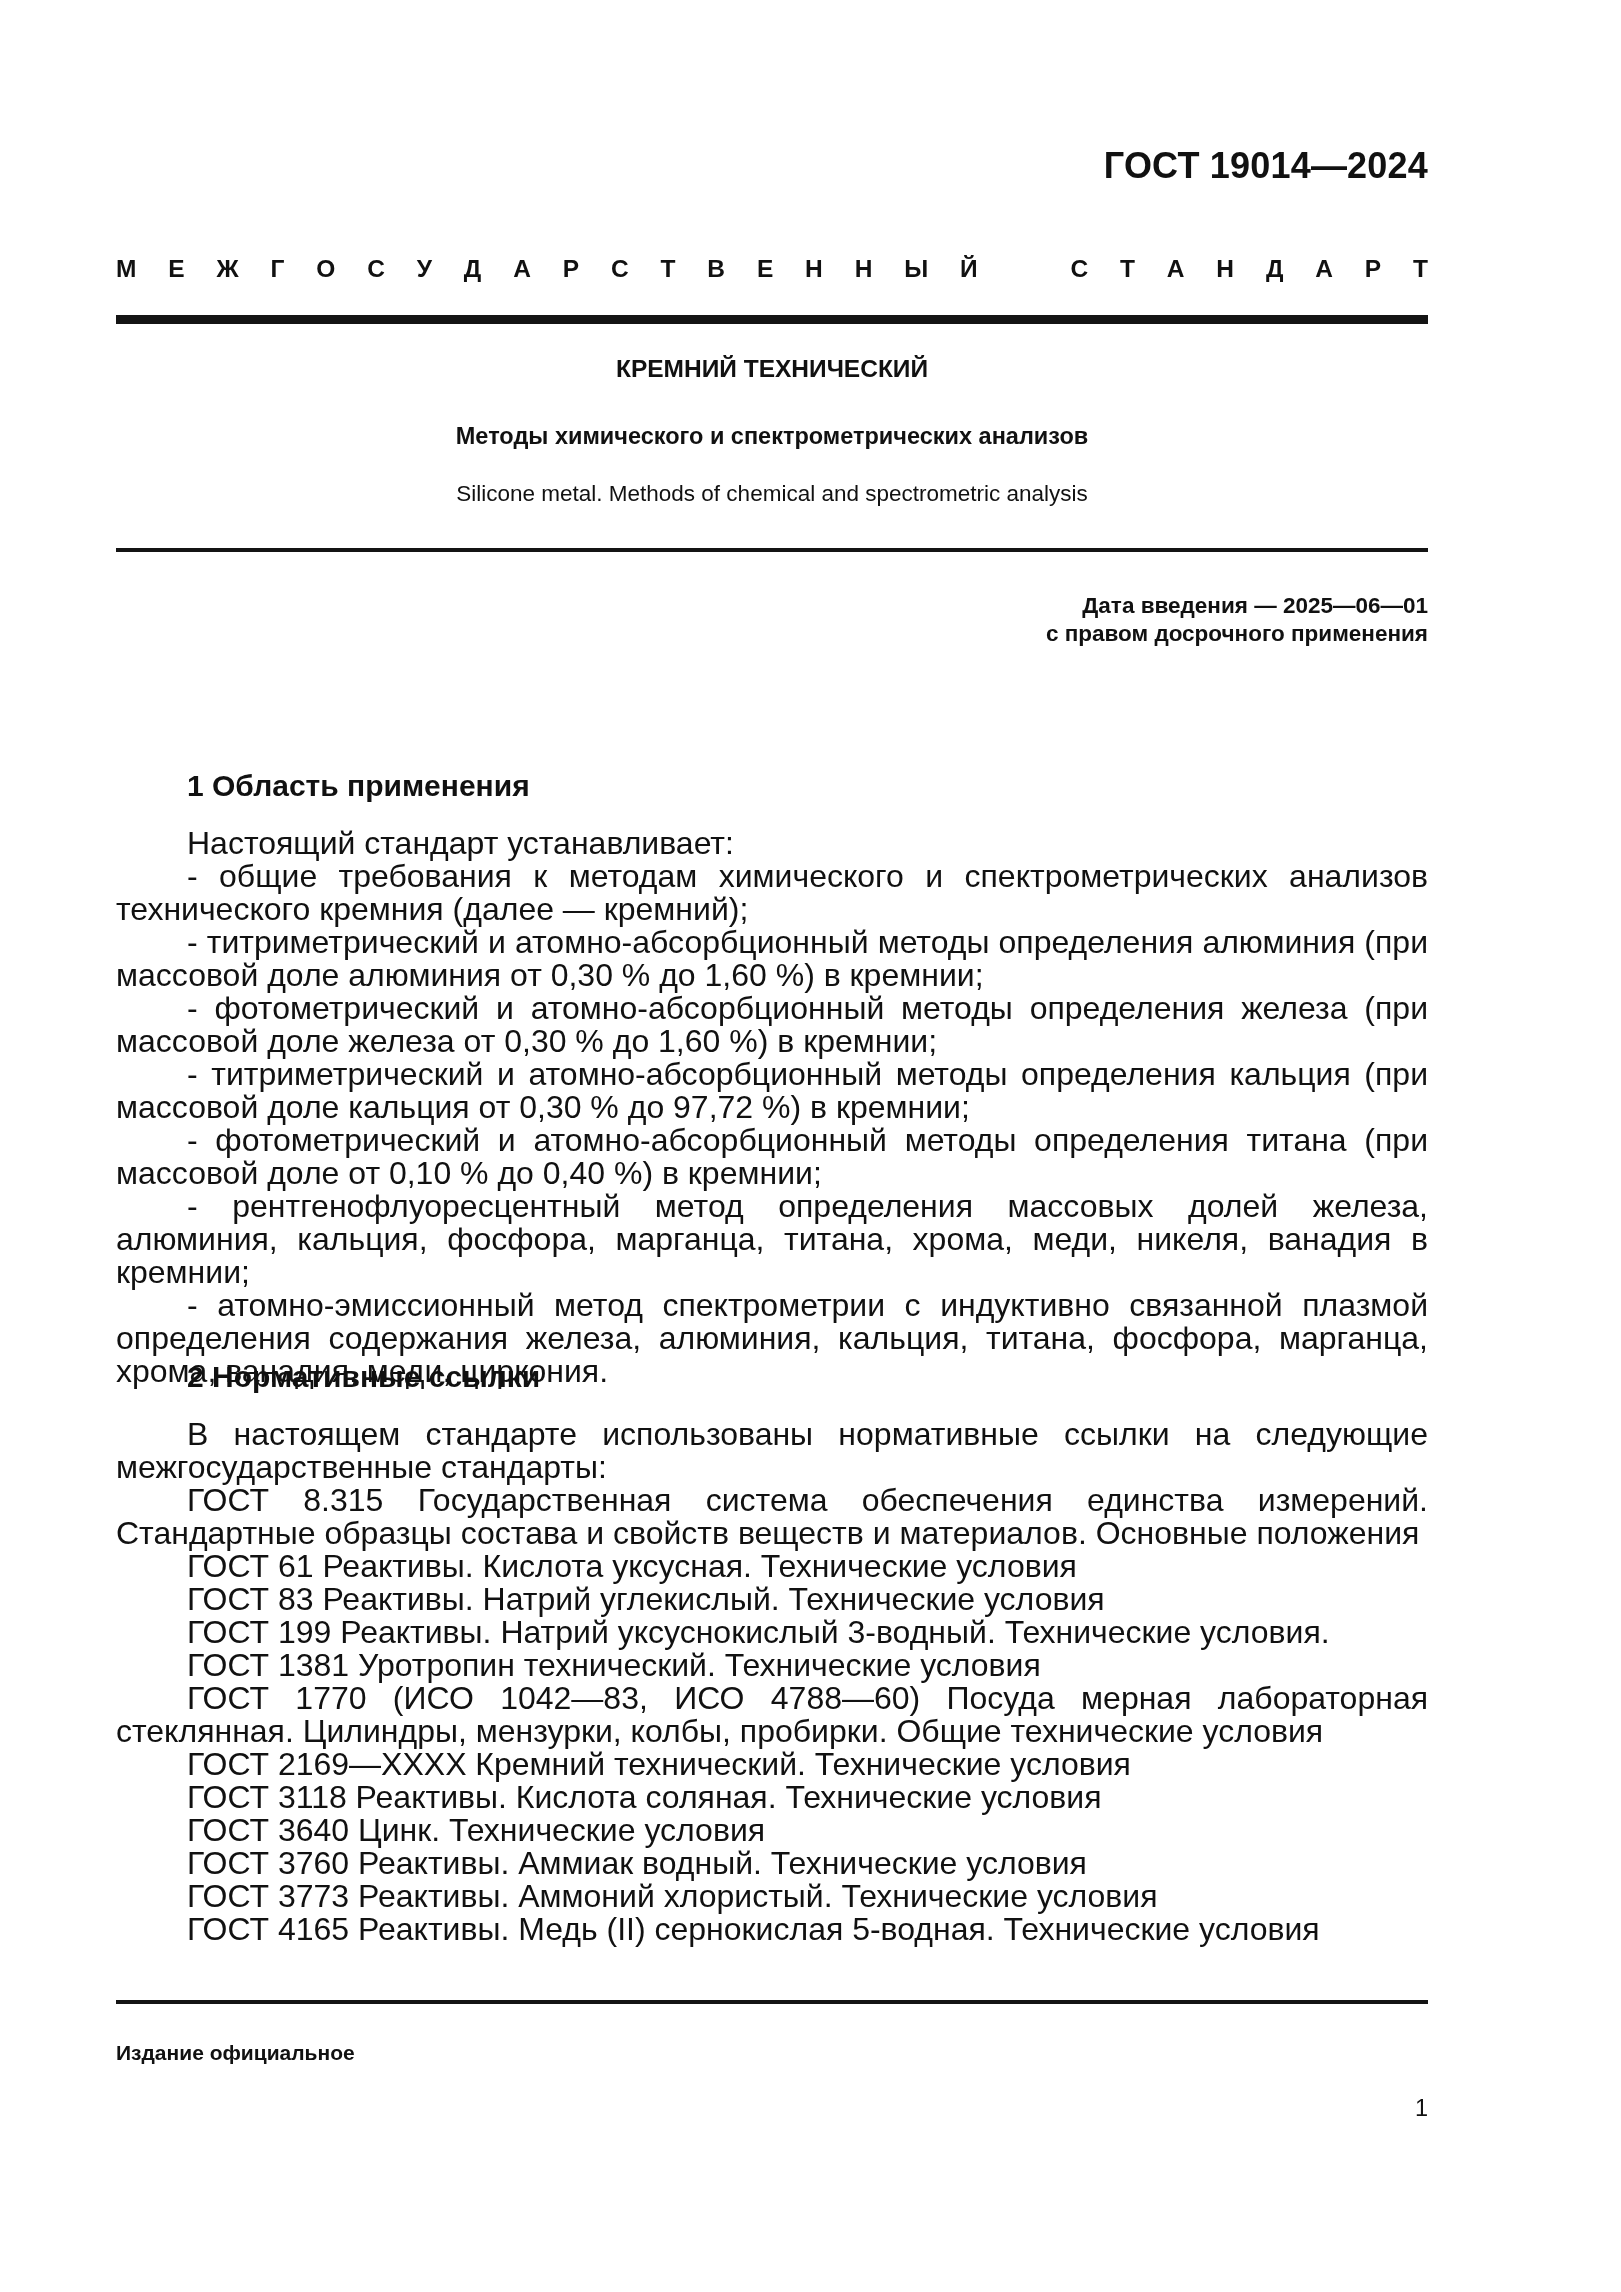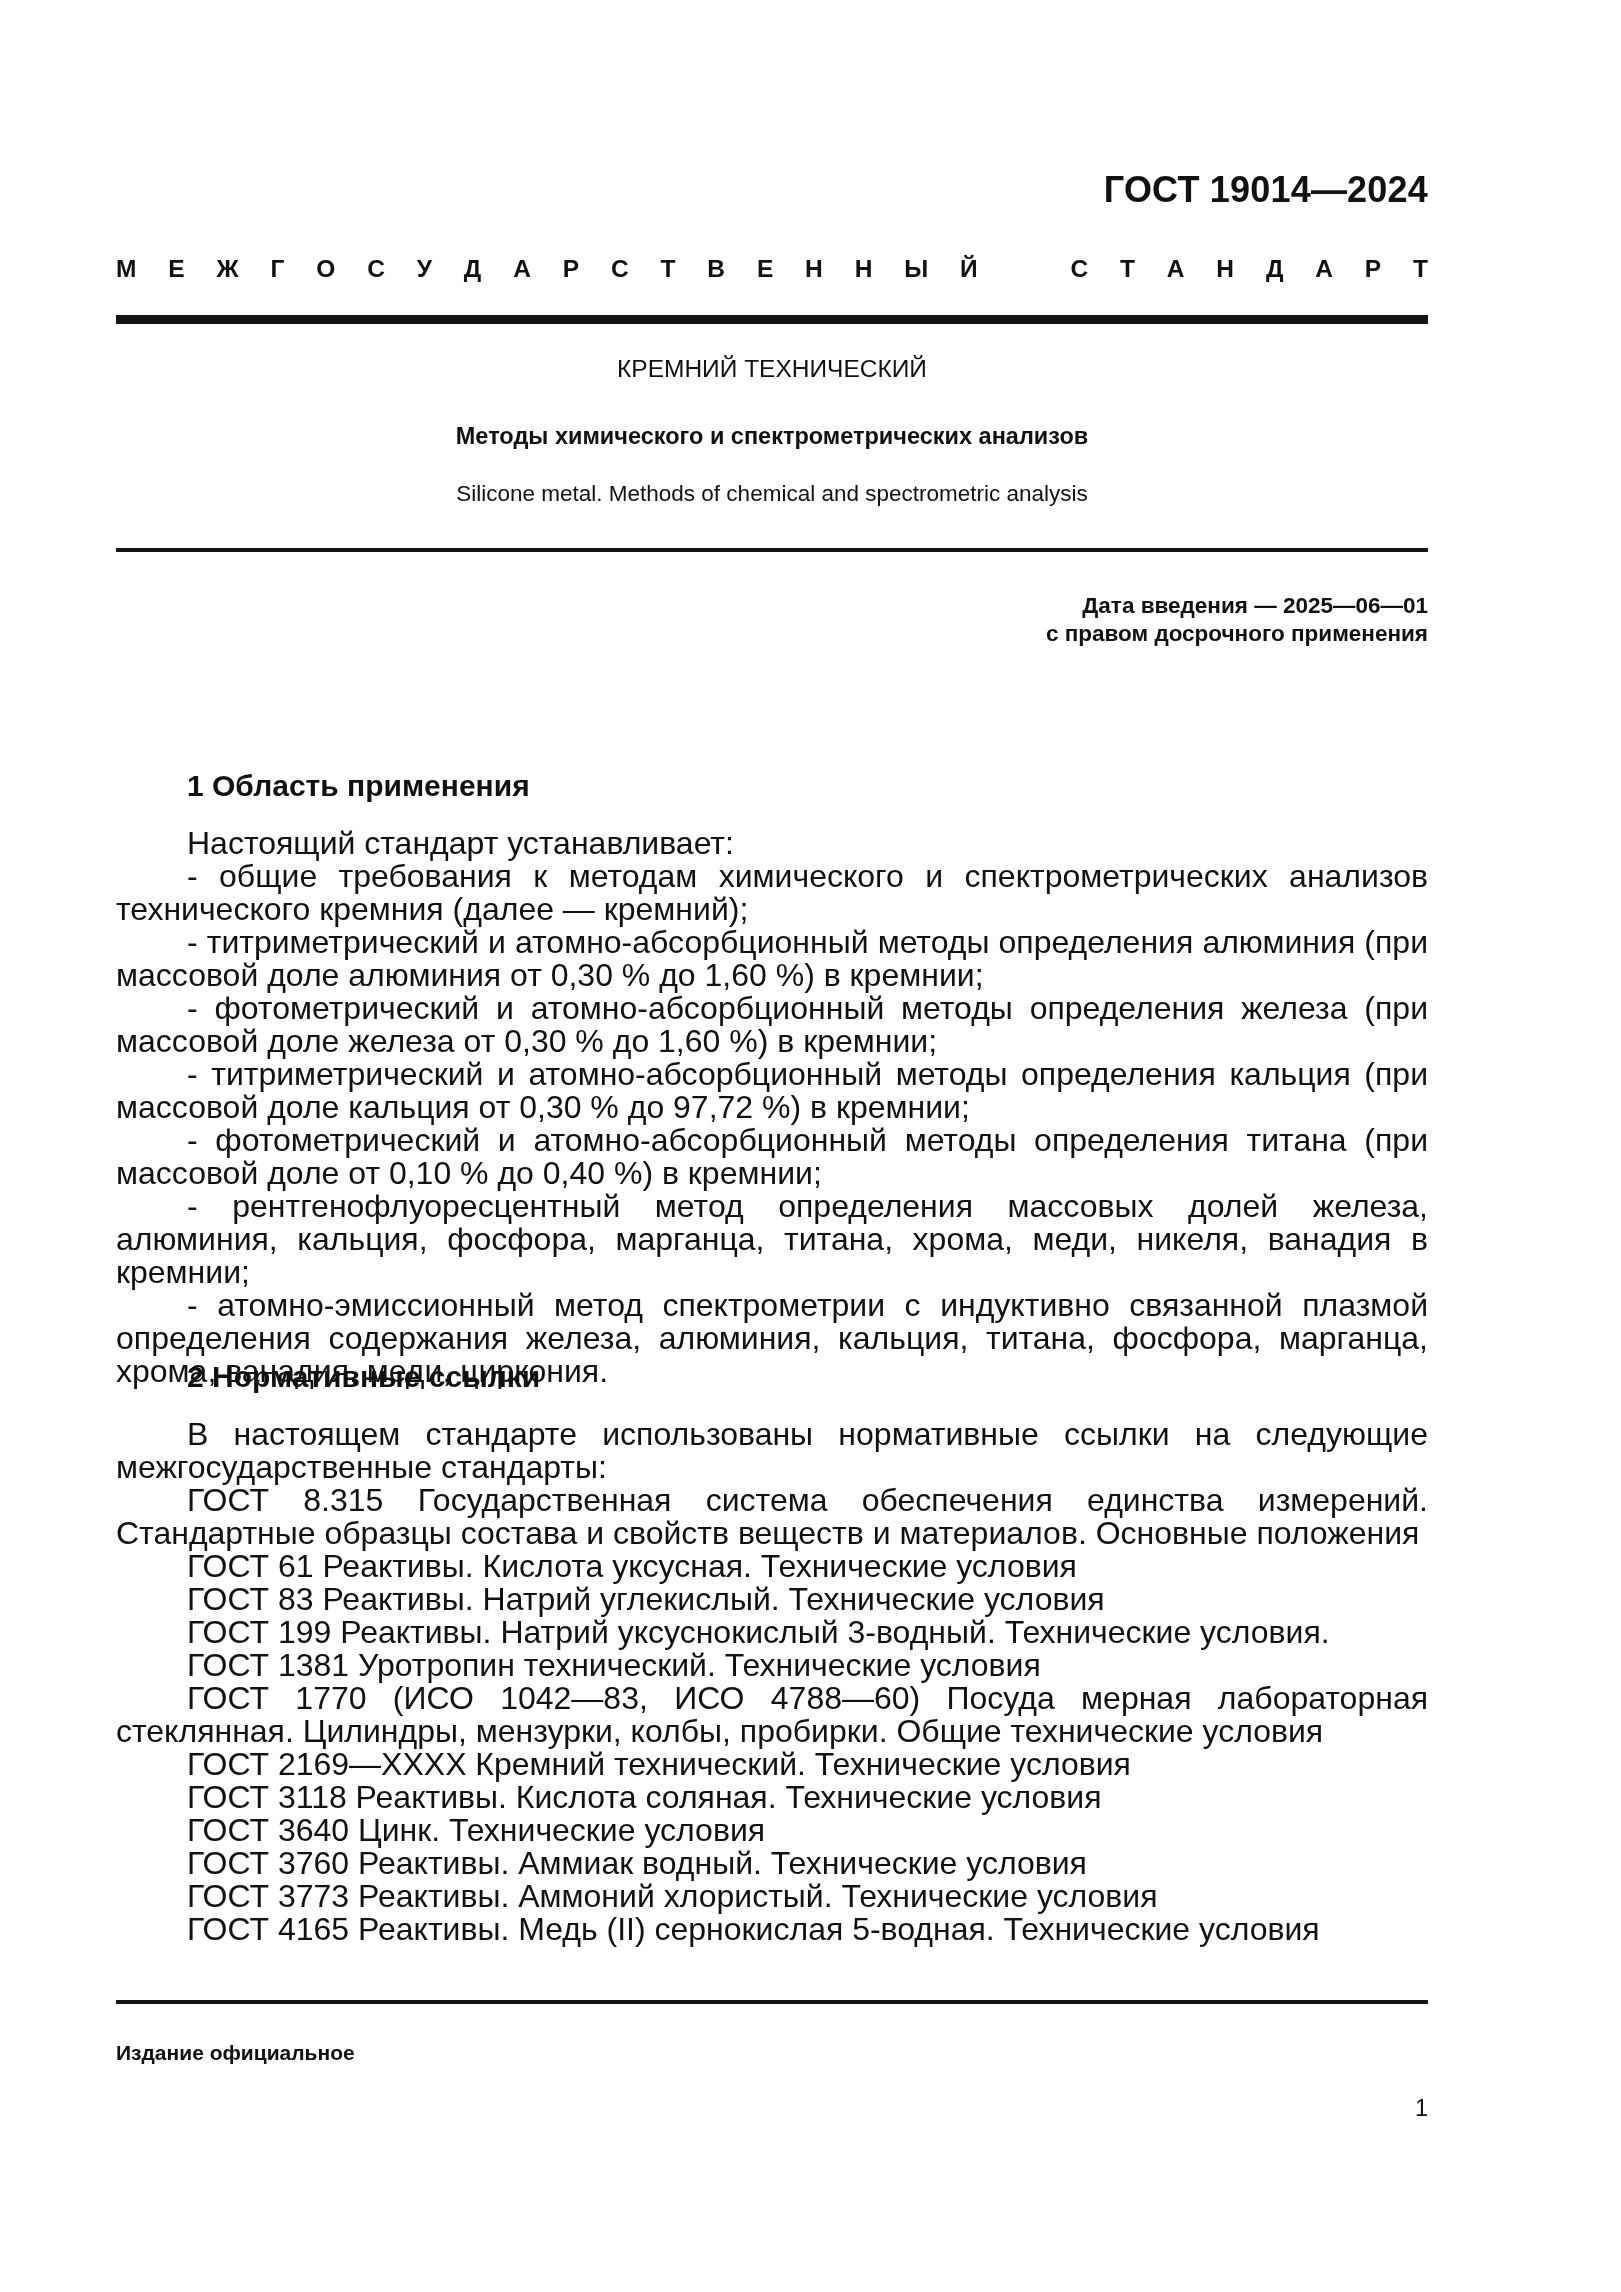--- a/index.html
+++ b/index.html
@@ -23,21 +23,20 @@
       background: #ffffff;
     }
     .doc-number {
       position: absolute;
       right: 193px;
       top: 145px;
       font-size: 36px;
       font-weight: bold;
       letter-spacing: 0.2px;
       white-space: nowrap;
-      margin-top: 24px;
     }
     .banner {
       position: absolute;
       left: 116px;
       width: 1312px;
       top: 254px;
       height: 29px;
       display: flex;
       justify-content: space-between;
       align-items: center;
@@ -61,21 +60,21 @@
       height: 3.9px;
       background: #141414;
     }
     .title-main {
       position: absolute;
       left: 116px;
       width: 1312px;
       top: 355px;
       text-align: center;
       font-size: 24.5px;
-      font-weight: normal;
+      font-weight: bold;
     }
     .title-sub {
       position: absolute;
       left: 116px;
       width: 1312px;
       top: 423px;
       text-align: center;
       font-size: 23.5px;
       font-weight: bold;
     }

